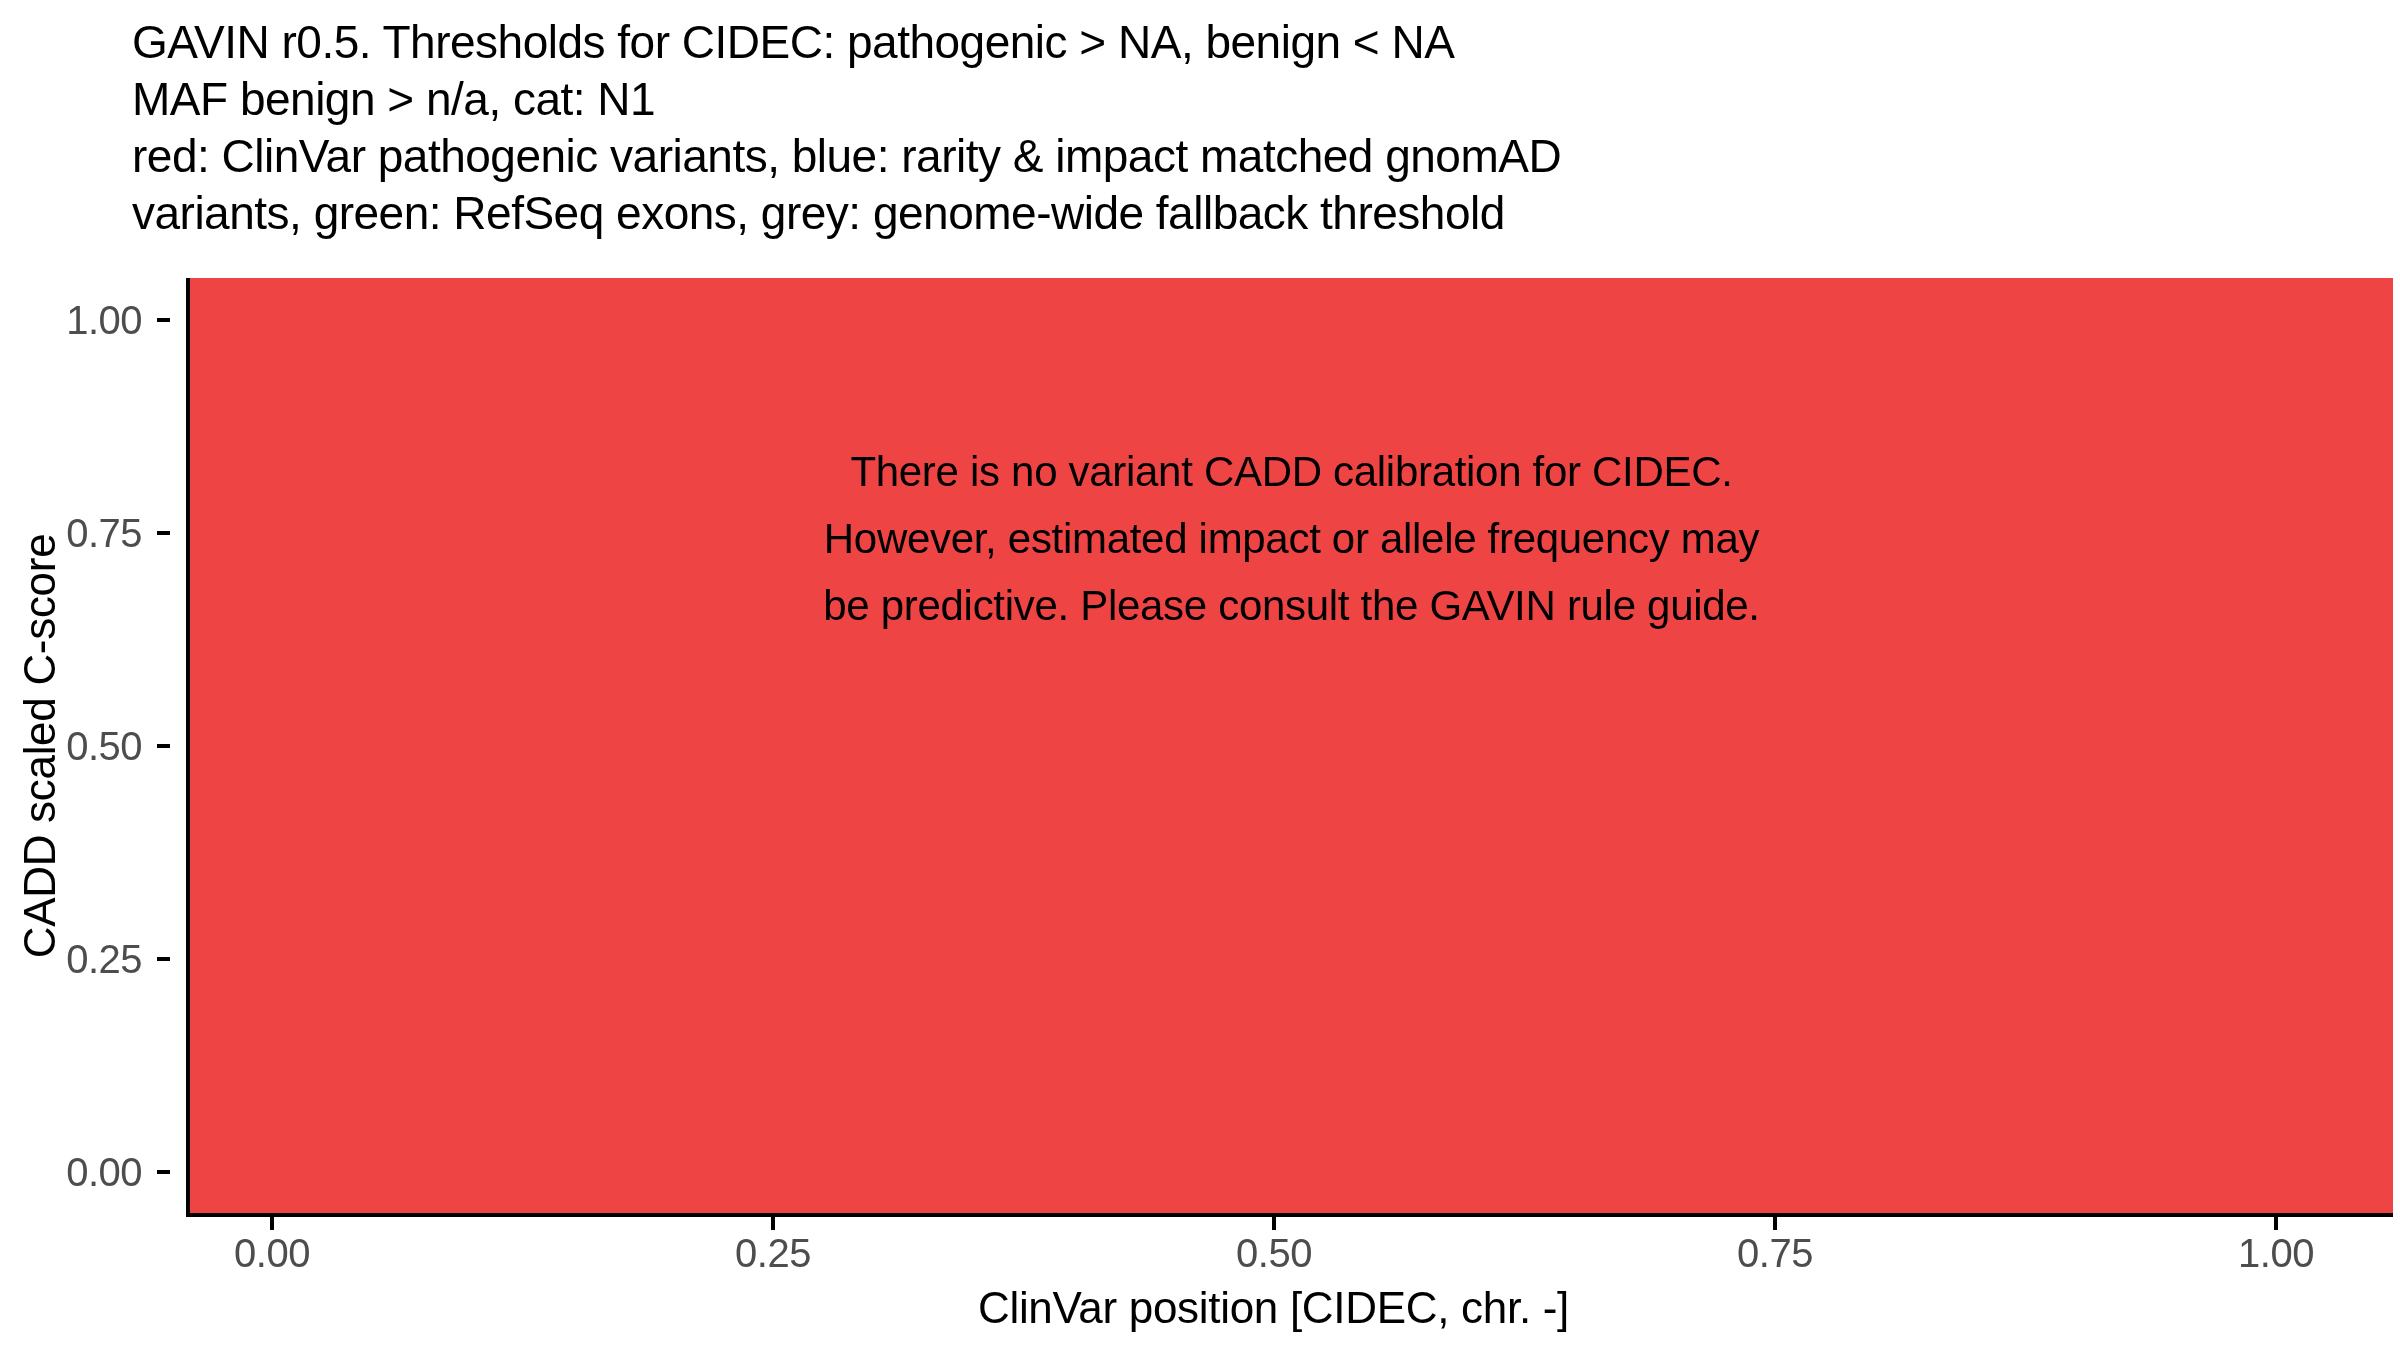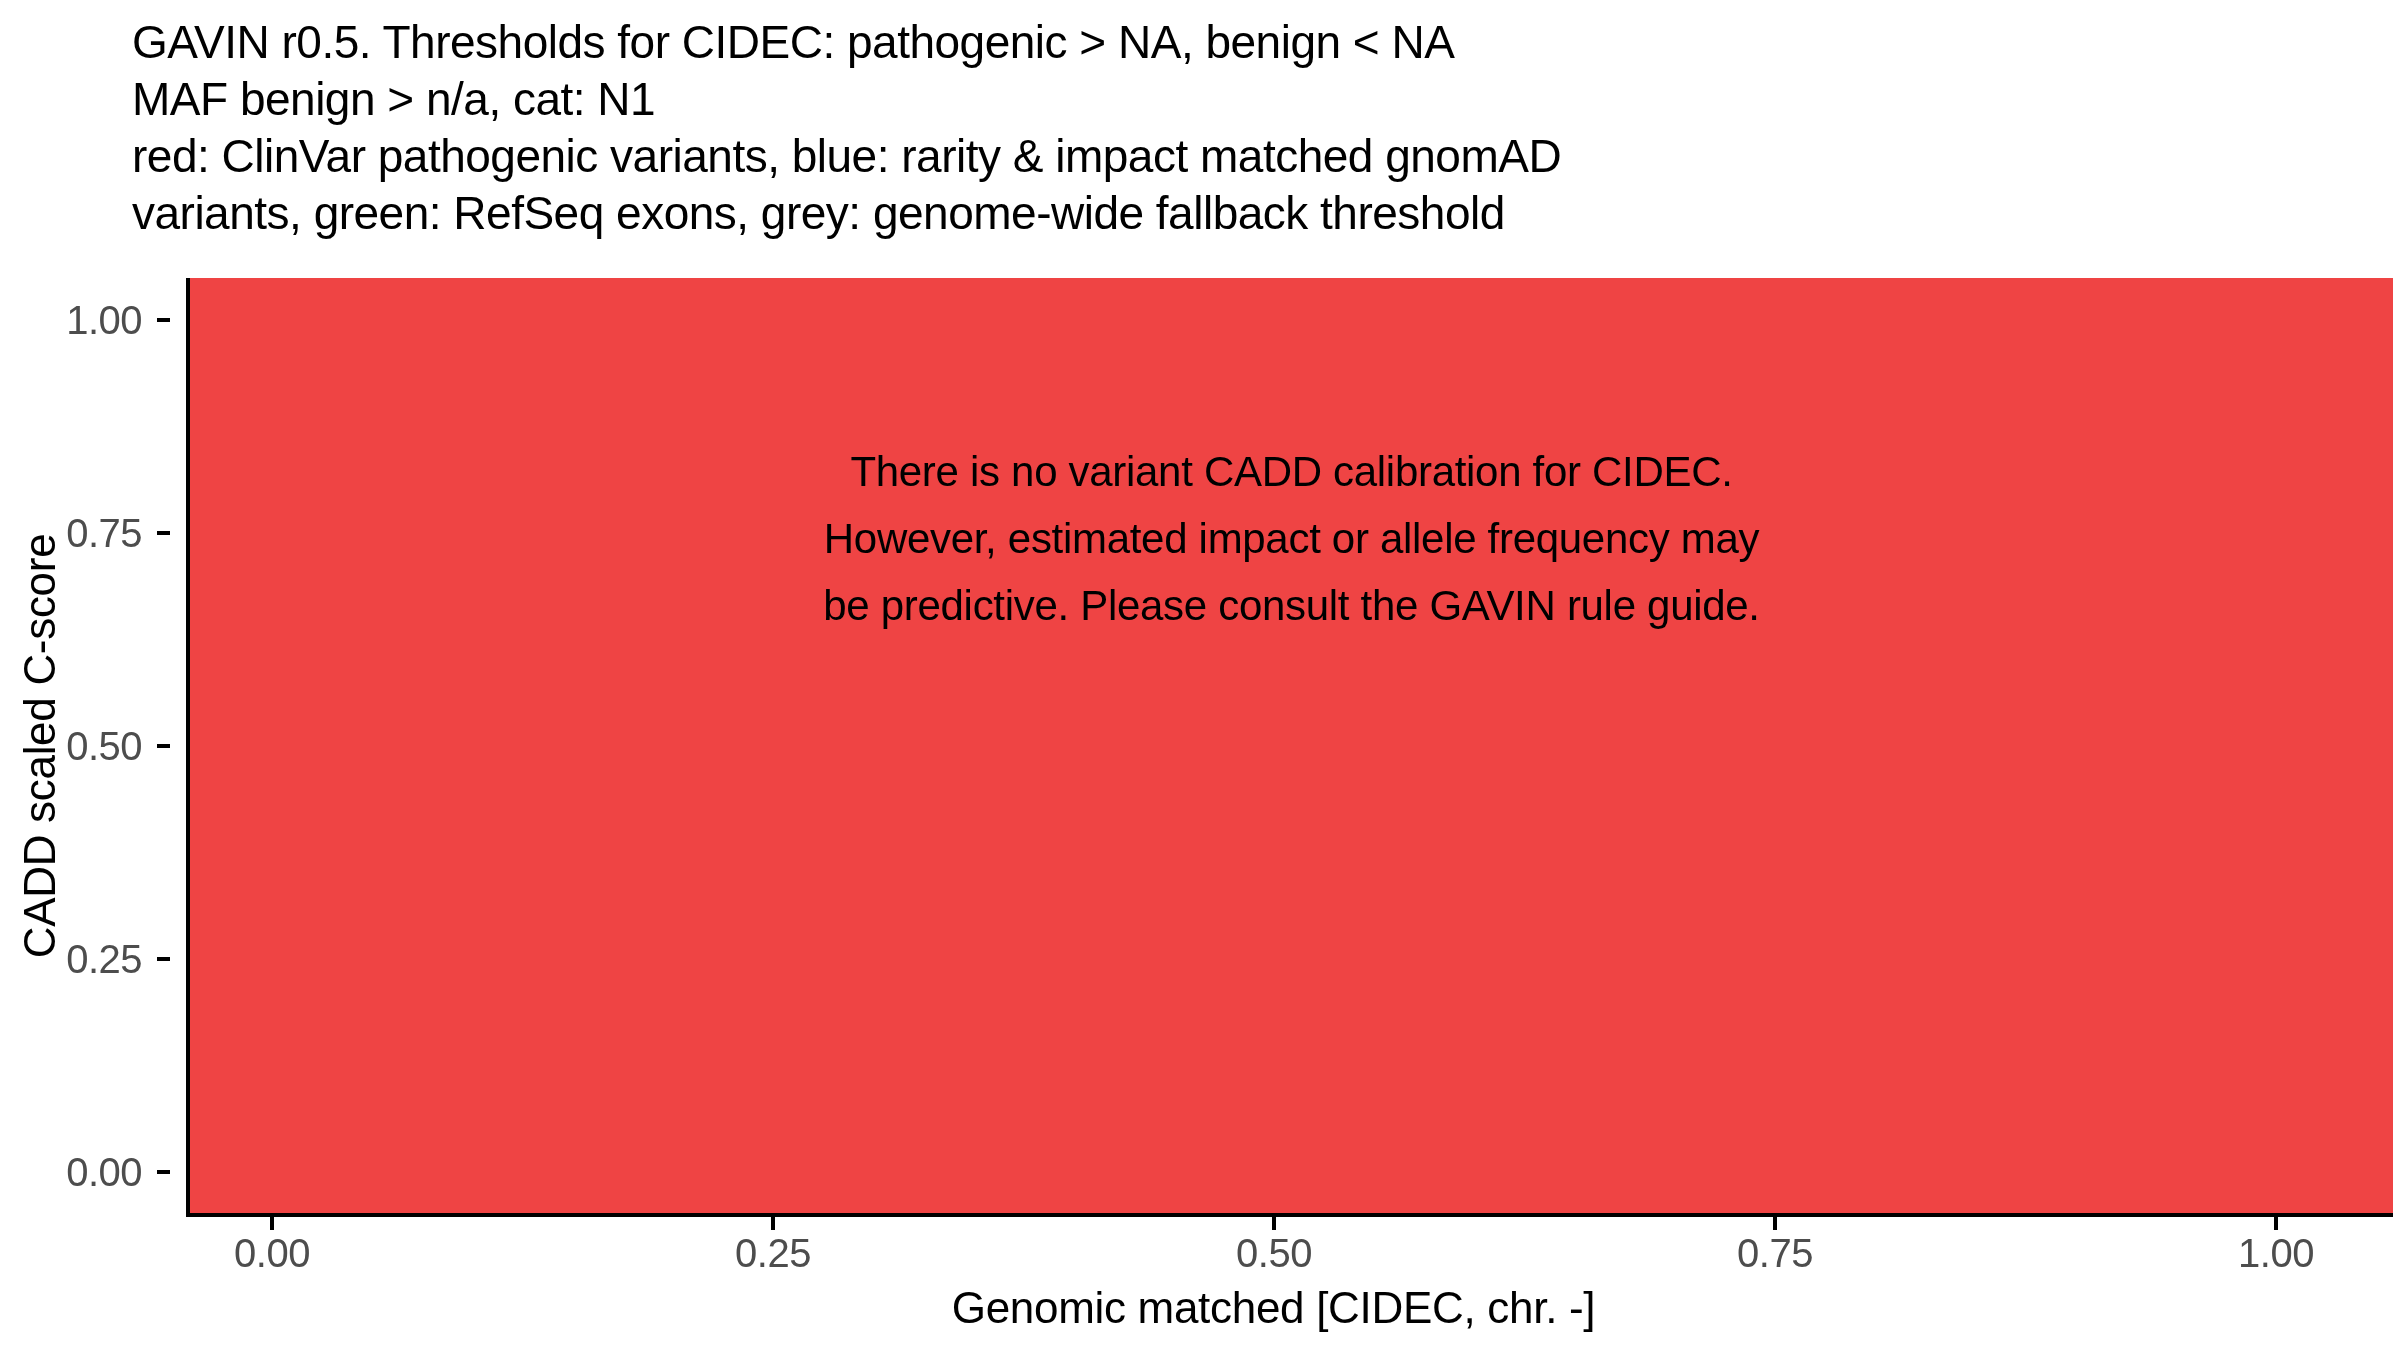--- a/index.html
+++ b/index.html
@@ -142,15 +142,15 @@
   <div class="x-tick-mark" style="left:1272px"></div>
   <div class="x-tick-mark" style="left:1773px"></div>
   <div class="x-tick-mark" style="left:2274px"></div>
 
   <div class="x-tick-label" style="left:192px">0.00</div>
   <div class="x-tick-label" style="left:693px">0.25</div>
   <div class="x-tick-label" style="left:1194px">0.50</div>
   <div class="x-tick-label" style="left:1695px">0.75</div>
   <div class="x-tick-label" style="left:2196px">1.00</div>
 
-  <div class="x-axis-title">Genomic matched [CIDEC, chr. -]</div>
+  <div class="x-axis-title">ClinVar position [CIDEC, chr. -]</div>
 
 </div>
 
 </body></html>

